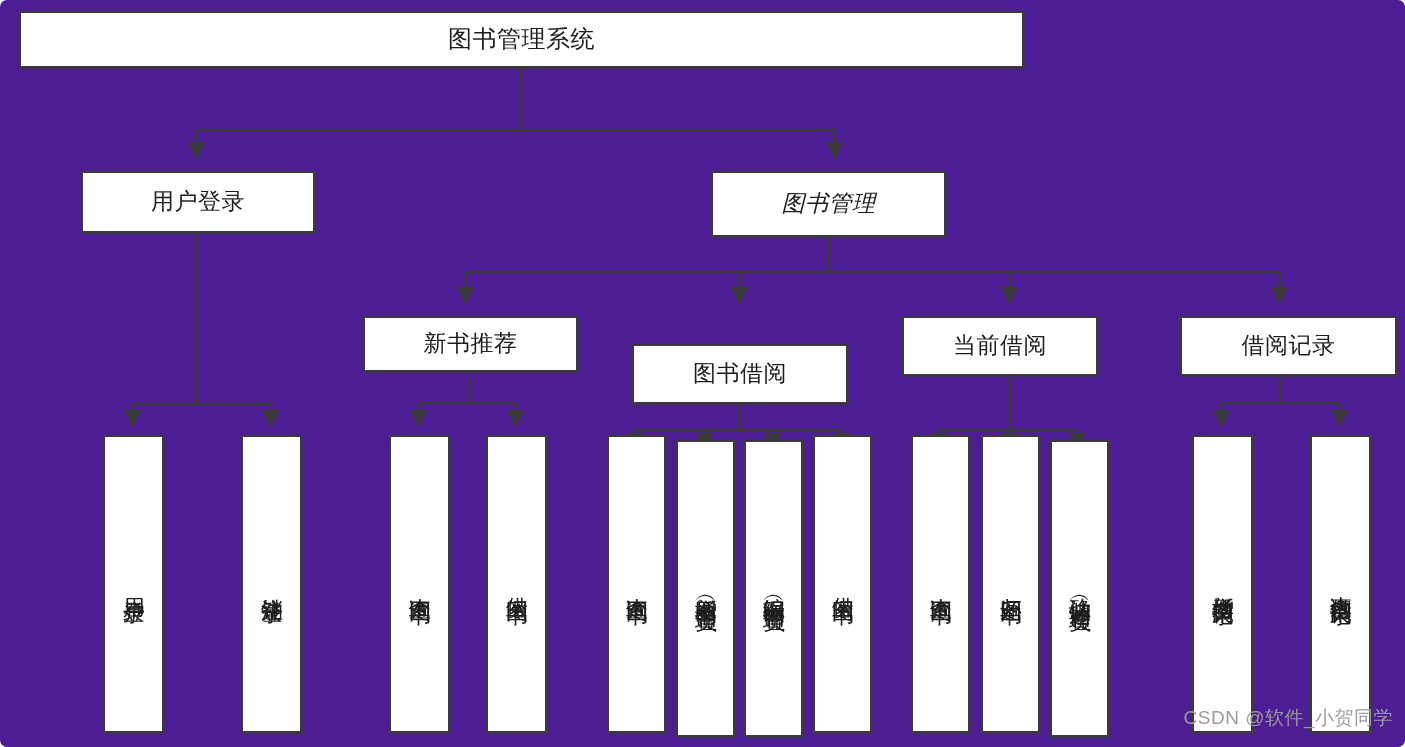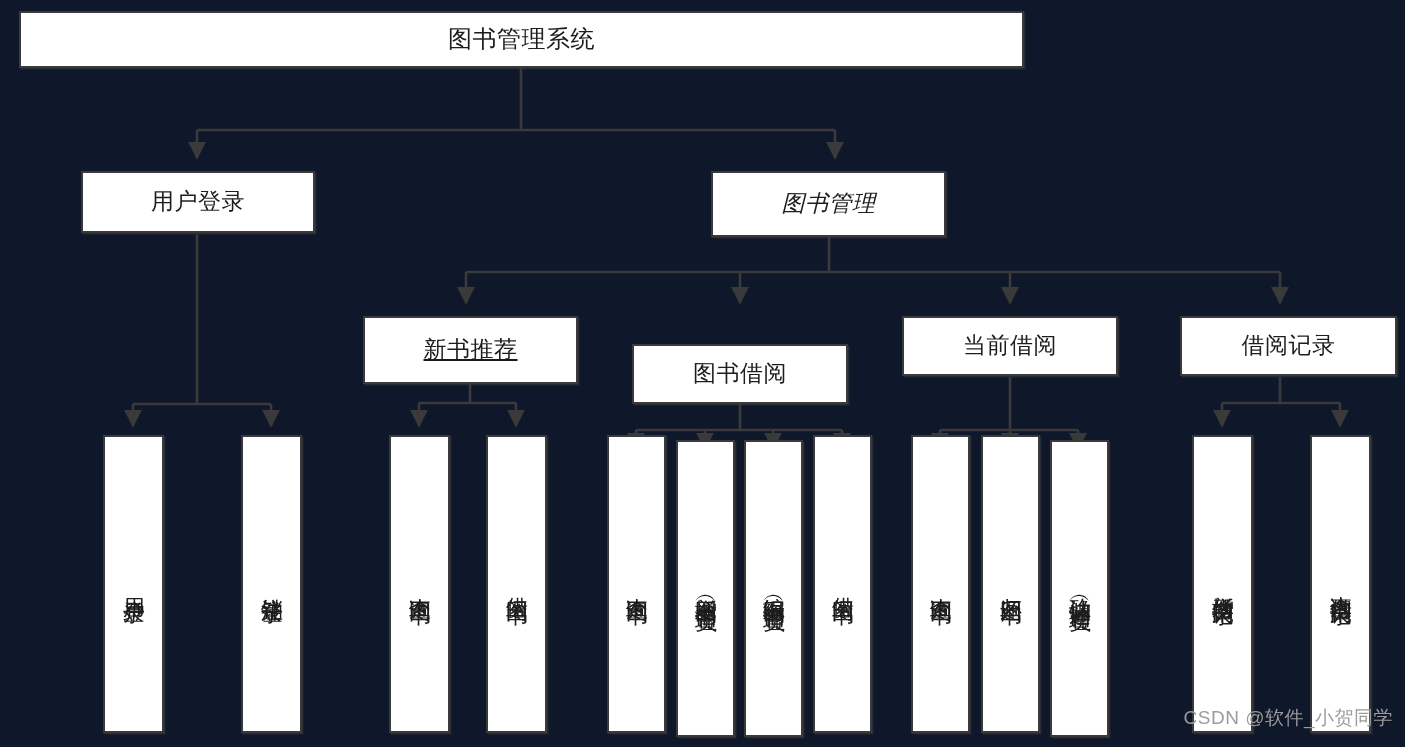--- a/index.html
+++ b/index.html
@@ -9,22 +9,23 @@
     background: #ffffff;
   }
   body {
     font-family: "Liberation Sans", "DejaVu Sans", sans-serif;
     color: #1a1a1a;
   }
   #canvas {
     position: relative;
     width: 1405px;
     height: 747px;
-    background: #0f172a;
+    background: #4c1d95;
     overflow: hidden;
+    border-radius: 7px;
   }
   
   #connectors {
     position: absolute;
     left: 0;
     top: 0;
     width: 1405px;
     height: 747px;
     pointer-events: none;
   }
@@ -140,29 +141,29 @@
   </div>
 
   <div class="node horiz" style="left:81px; top:171px; width:234px; height:62px;">
     <span class="label">用户登录</span>
   </div>
 
   <div class="node horiz" style="left:711px; top:171px; width:235px; height:66px;font-style:italic;">
     <span class="label">图书管理</span>
   </div>
 
-  <div class="node horiz" style="left:363px; top:316px; width:215px; height:68px;text-decoration:underline;">
+  <div class="node horiz" style="left:363px; top:316px; width:215px; height:56px;">
     <span class="label">新书推荐</span>
   </div>
 
   <div class="node horiz" style="left:632px; top:316px; width:216px; height:60px;margin-top:28px;">
     <span class="label">图书借阅</span>
   </div>
 
-  <div class="node horiz" style="left:902px; top:316px; width:216px; height:60px;">
+  <div class="node horiz" style="left:902px; top:316px; width:196px; height:60px;">
     <span class="label">当前借阅</span>
   </div>
 
   <div class="node horiz" style="left:1171px; top:316px; width:217px; height:60px;margin-left:9px;">
     <span class="label">借阅记录</span>
   </div>
 
   <div class="node vert" style="left:103px; top:435px; width:61px; height:298px;">
     <span class="label">用户登录</span>
   </div>

